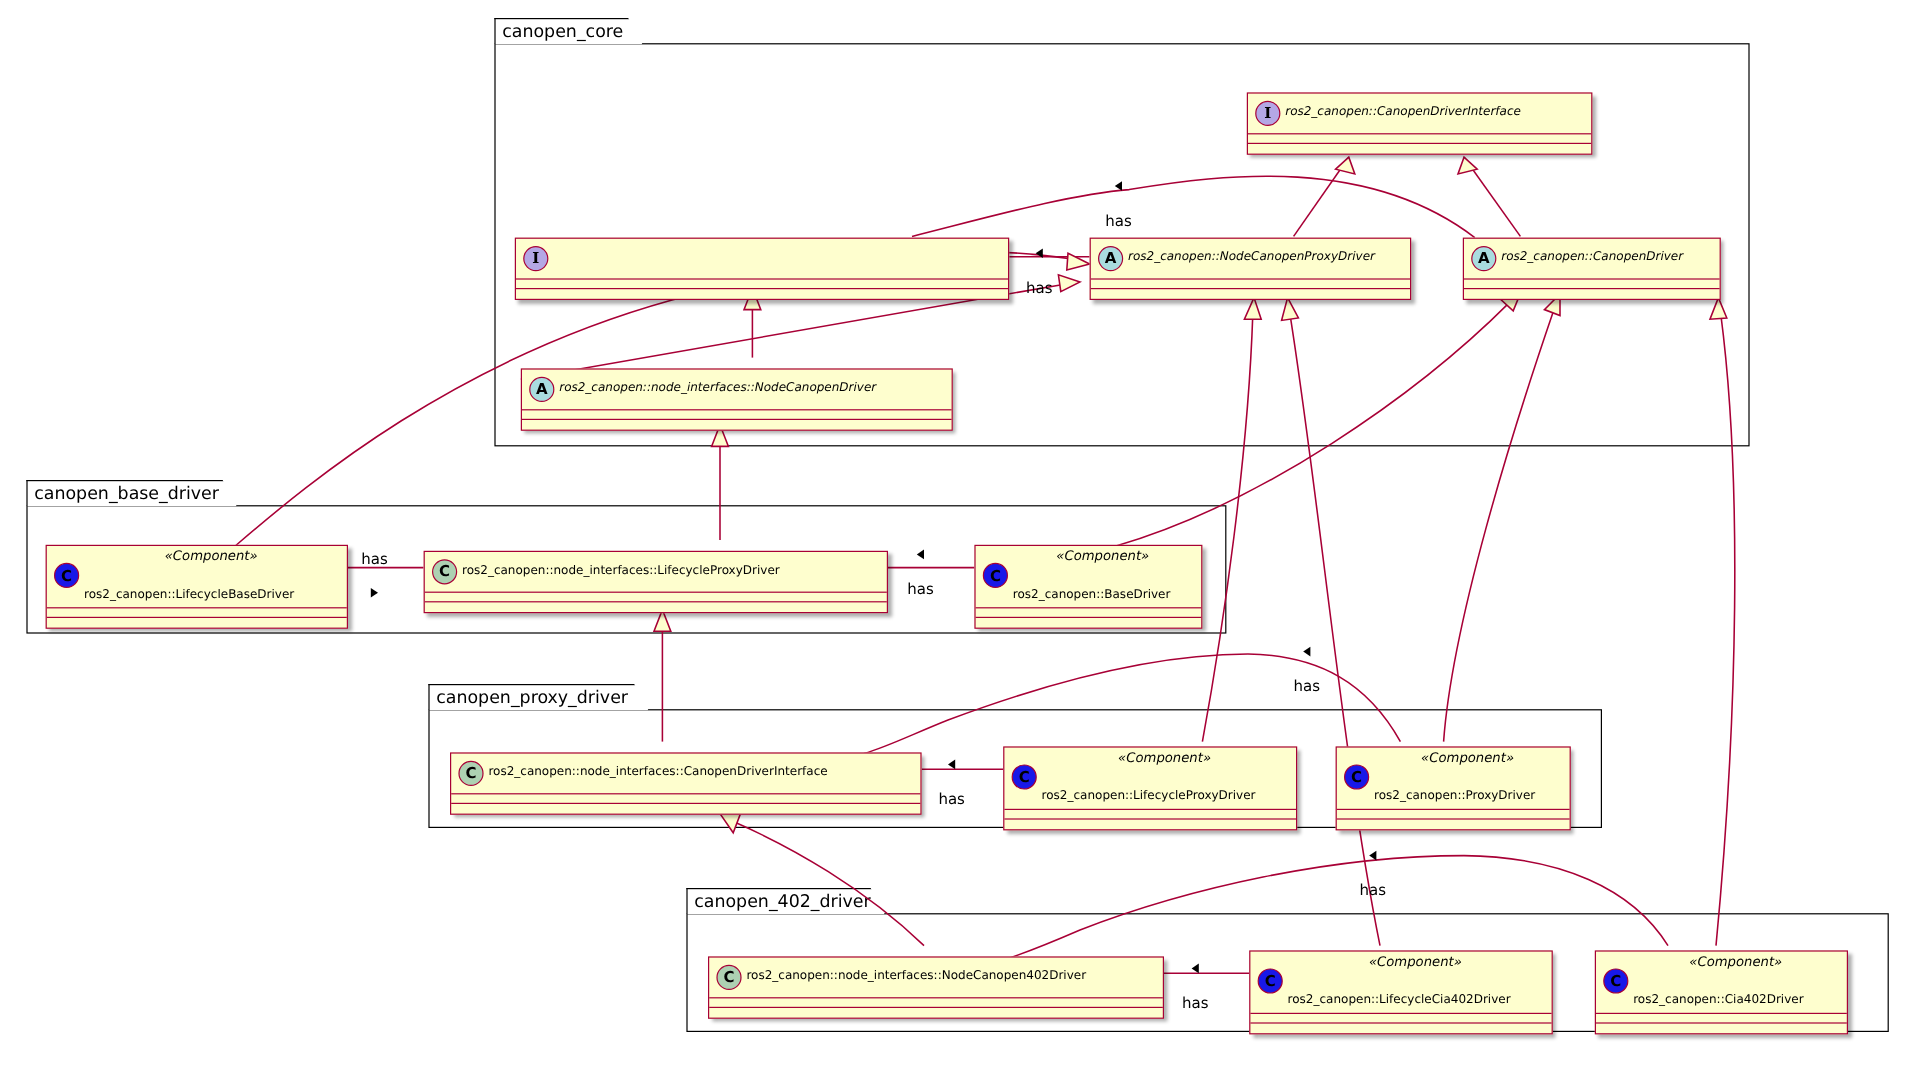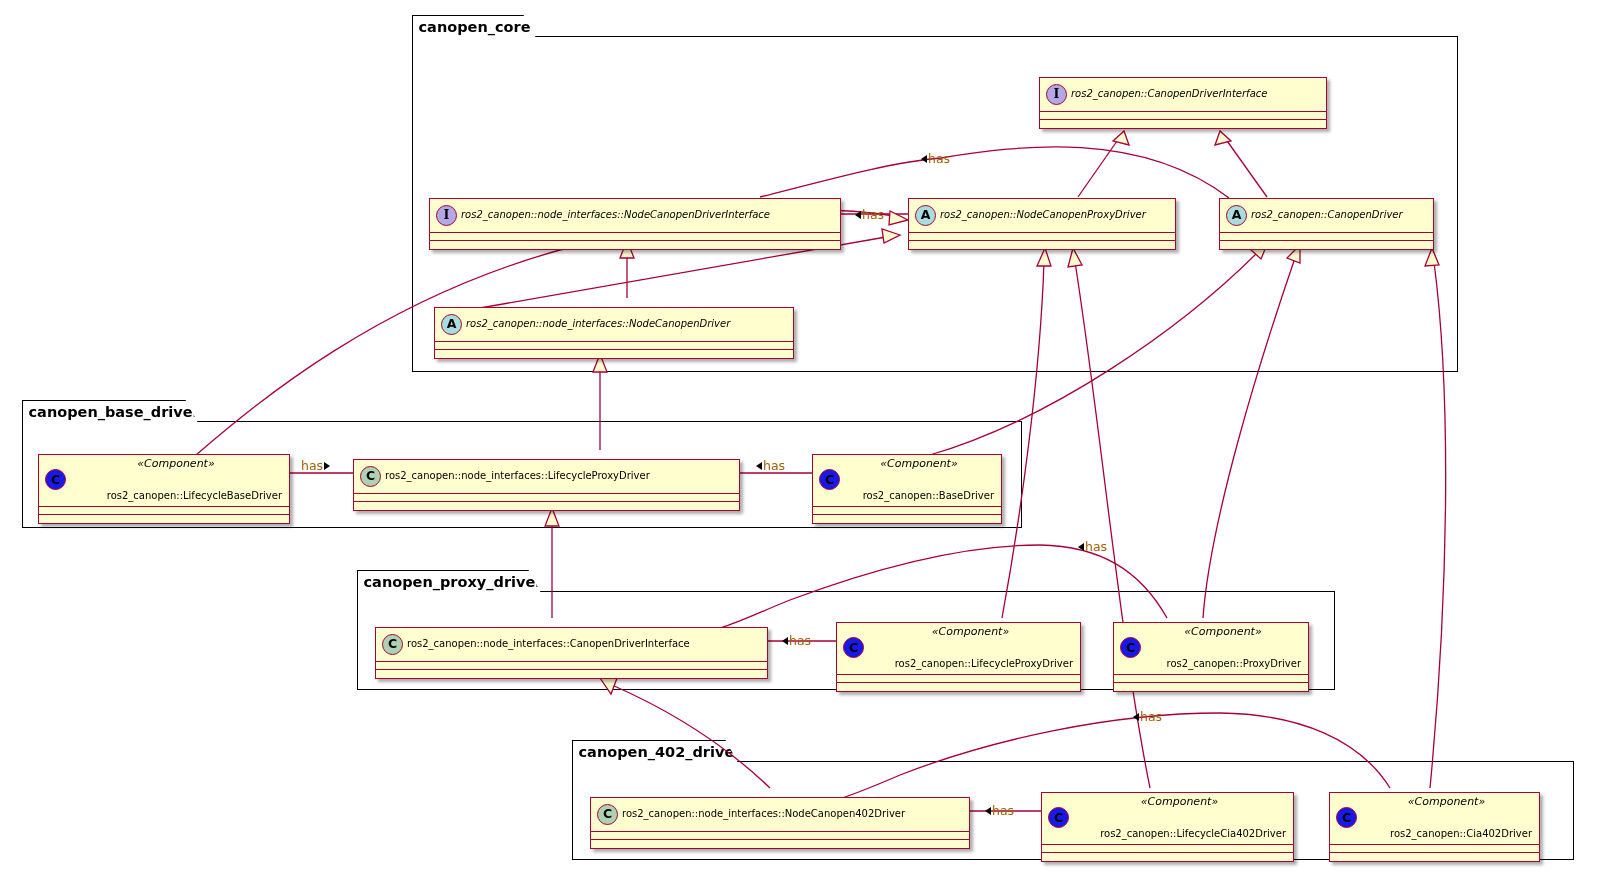--- a/index.html
+++ b/index.html
@@ -7,21 +7,21 @@
          font-family:"DejaVu Sans","Liberation Sans",sans-serif;overflow:hidden;}
   svg#wires{position:absolute;left:0;top:0;width:1599px;height:890px;pointer-events:none;}
   svg#wires path,svg#wires line{fill:none;stroke:#A80036;stroke-width:1.3;}
   svg#wires polygon.hollow{fill:#FEFECE;stroke:#A80036;stroke-width:1.3;}
 
   
   .pkg{position:absolute;border:1.5px solid #000;background:transparent;box-sizing:border-box;}
   .pkg-tab{position:absolute;top:-22px;left:-1.5px;height:22px;box-sizing:border-box;
            border:1.5px solid #000;border-bottom:none;background:#fff;
            display:flex;align-items:center;padding:0 16px 0 6px;
-           font-size:14.5px;font-weight:bold;color:#000;white-space:nowrap;
+           font-size:14.5px;font-weight:normal;color:#000;white-space:nowrap;
            clip-path:polygon(0 0, calc(100% - 12px) 0, 100% 100%, 0 100%);}
   .pkg-tab::after{content:"";position:absolute;right:-3px;top:2px;width:1.5px;height:26px;
            background:#8a8a8a;transform:rotate(-26deg);transform-origin:top;}
 
   
   .cls{position:absolute;box-sizing:border-box;background:#FEFECE;
        border:1.3px solid #A80036;box-shadow:3px 3px 3px rgba(0,0,0,0.32);}
   .cls .hdr{position:relative;display:flex;align-items:center;
             padding:3px 7px 4px 6px;min-height:26px;}
   .cls .body{border-top:1.3px solid #A80036;height:7px;}
@@ -33,25 +33,25 @@
   .badge.iface{background:#B4A7E5;border:1.3px solid #A80036;color:#000;
                font-family:"DejaVu Serif","Liberation Serif",serif;}
   .badge.abstract{background:#A9DCDF;border:1.3px solid #A80036;color:#000;}
   .badge.klass{background:#ADD1B2;border:1.3px solid #A80036;color:#000;}
   .badge.component{background:#1818E8;border:1.3px solid #A80036;color:#000;}
 
   .names{display:flex;flex-direction:column;justify-content:center;flex:1 1 auto;min-width:0;}
   .stereo{font-size:11px;font-style:italic;color:#000;text-align:center;line-height:1.15;}
   .tname{font-size:10px;color:#000;white-space:nowrap;line-height:1.2;}
   .tname.ital{font-style:italic;}
-  .tname.ctr{text-align:right;margin-top:19px;}
+  .tname.ctr{text-align:left;margin-top:19px;}
 
   
-  .elabel{position:absolute;font-size:12.5px;color:#a16207;white-space:nowrap;
-          display:flex;align-items:center;gap:1px;}
+  .elabel{position:absolute;font-size:12.5px;color:#000000;white-space:nowrap;
+          display:flex;align-items:center;gap:17px;flex-direction:column;}
   .elabel .tri{width:0;height:0;border-top:4px solid transparent;
                border-bottom:4px solid transparent;}
   .elabel .tri.left{border-right:6px solid #000;}
   .elabel .tri.right{border-left:6px solid #000;}
 </style>
 </head>
 <body>
 
 <div id="stage">
 
@@ -173,23 +173,20 @@
   </div>
 
   <div class="elabel" style="left:985px;top:803px;">
     <span class="tri left"></span>
     <span>has</span>
   </div>
 
   <div class="cls" style="left:429px;top:198px;width:412px;">
     <div class="hdr">
       <span class="badge iface">I</span>
-      <span class="names">
-        <span class="tname ital">ros2_canopen::node_interfaces::NodeCanopenDriverInterface</span>
-      </span>
     </div>
     <div class="body"></div>
     <div class="body2"></div>
   </div>
 
   <div class="cls" style="left:1039px;top:77px;width:288px;">
     <div class="hdr">
       <span class="badge iface">I</span>
       <span class="names">
         <span class="tname ital">ros2_canopen::CanopenDriverInterface</span>

